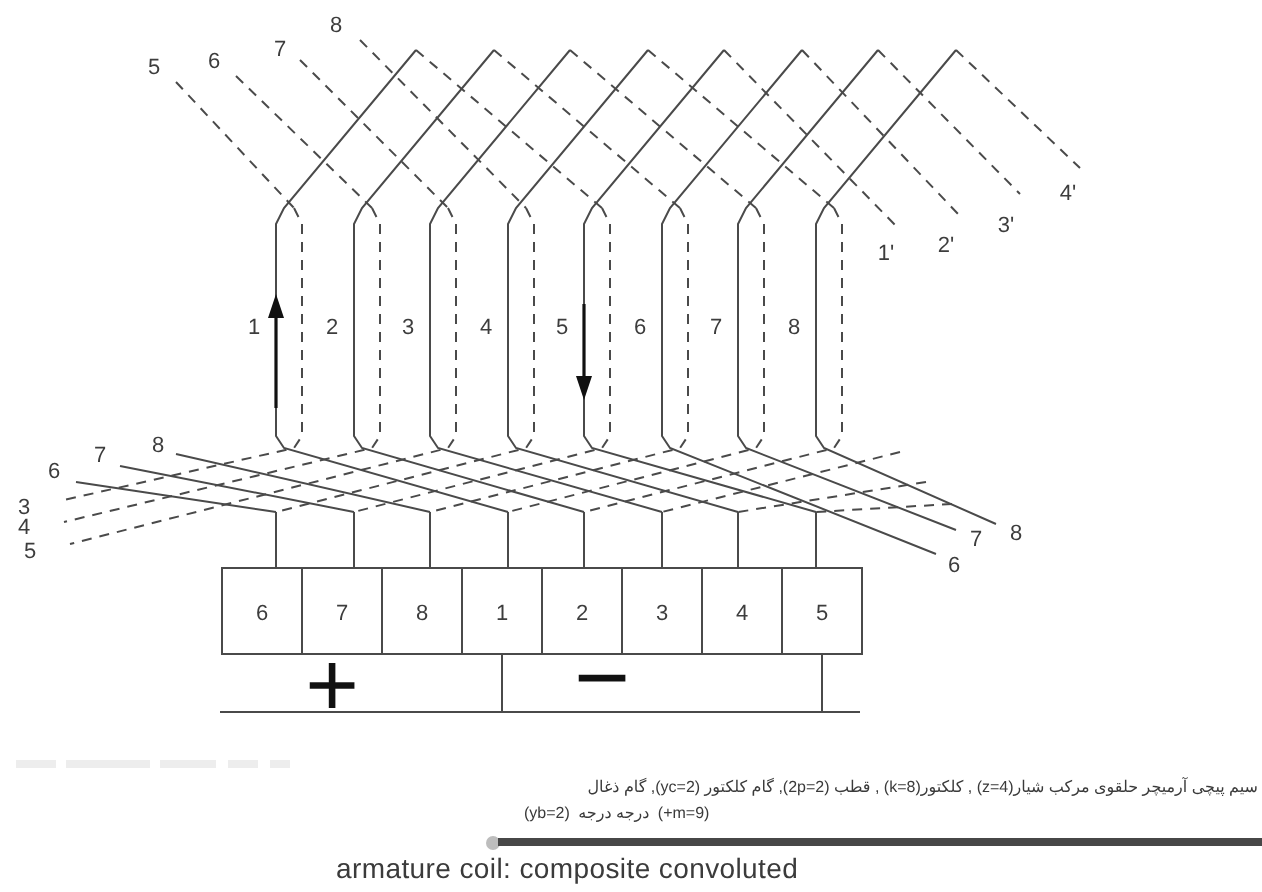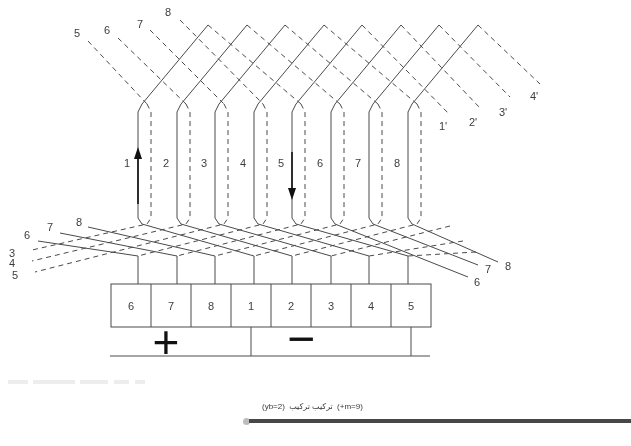--- a/index.html
+++ b/index.html
@@ -126,22 +126,24 @@
       <text class="sign" x="301" y="355" font-size="48">−</text>
     </g>
   </svg>
 
   <div class="watermark" style="left:8px;width:20px;"></div>
   <div class="watermark" style="left:33px;width:42px;"></div>
   <div class="watermark" style="left:80px;width:28px;"></div>
   <div class="watermark" style="left:114px;width:15px;"></div>
   <div class="watermark" style="left:135px;width:10px;"></div>
 
+  <div class="fa1" dir="rtl">سیم پیچی آرمیچر حلقوی مرکب شیار(z=4) , کلکتور(k=8) , قطب (2p=2), گام کلکتور (yc=2), گام ذغال</div>
   <div class="fa2" dir="ltr">
     <span>(yb=2)</span>
-    <span dir="rtl">ترکیب ترکیب</span>
+    <span dir="rtl">درجه درجه</span>
     <span>(+m=9)</span>
   </div>
 
   <div class="divider-dot"></div>
   <div class="divider-bar"></div>
+  <div class="en-caption">armature coil: composite convoluted</div>
 
 </div>
 
 </body></html>

